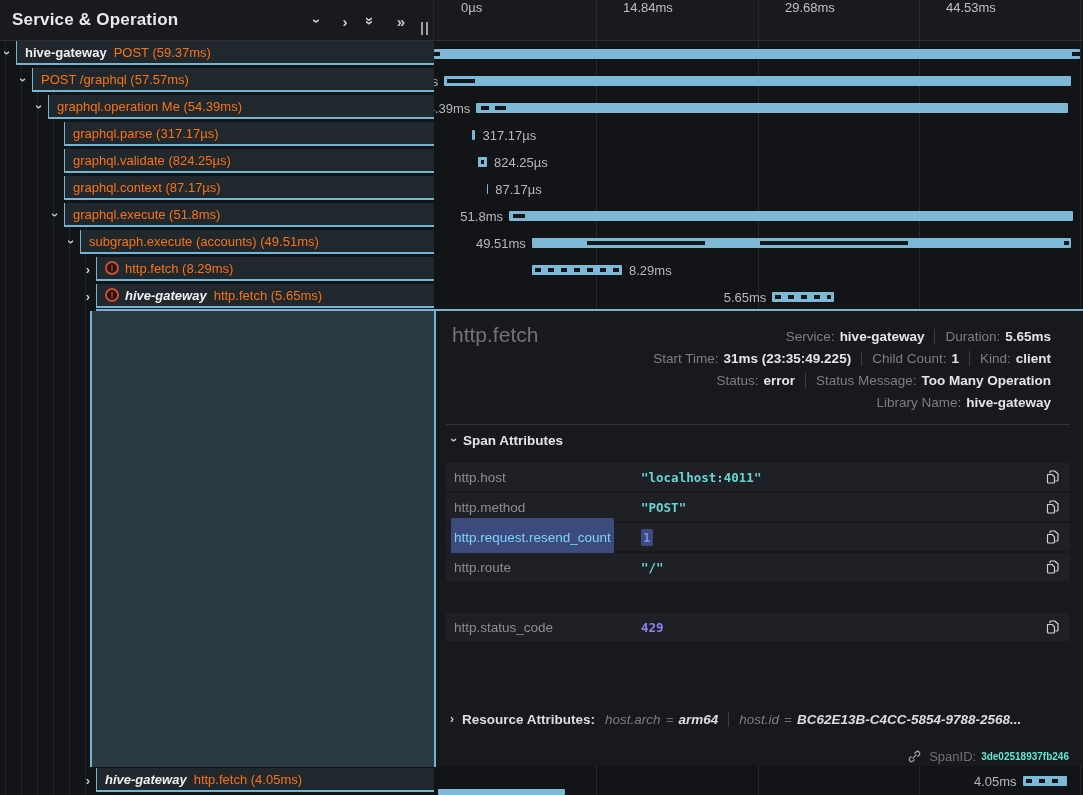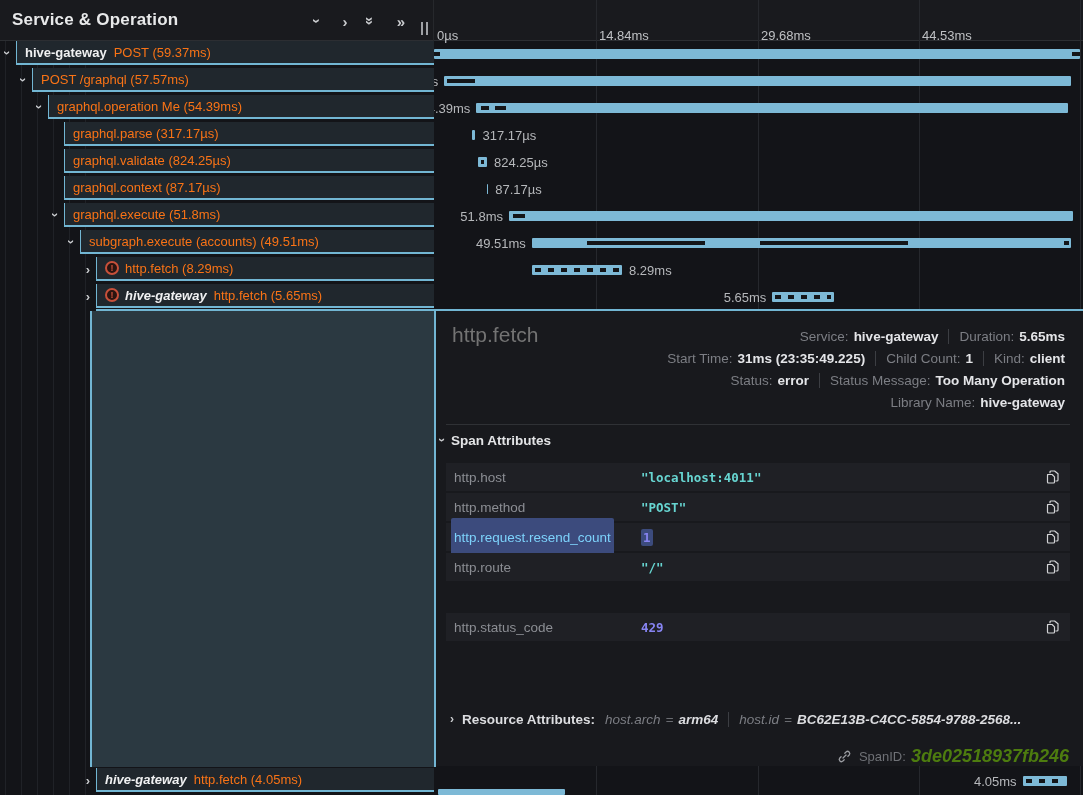--- a/index.html
+++ b/index.html
@@ -9,21 +9,21 @@
   
   #hdr{left:0;top:0;width:1083px;height:41px;background:#191a1e;border-bottom:1px solid #2c2e32;box-sizing:border-box;}
   #hdr-title{left:12px;top:10px;font-size:17px;font-weight:700;color:#e8e9ea;letter-spacing:.2px;}
   .hdr-ic{top:11px;width:20px;height:20px;display:flex;align-items:center;justify-content:center;
           color:#c9cbce;font-size:15px;font-weight:700;cursor:pointer;}
   .rot90{transform:rotate(90deg);}
   #resize-handle{left:421px;top:22px;width:12px;height:13px;display:flex;gap:3px;cursor:col-resize;}
   #resize-handle i{width:2px;height:13px;background:#9fa1a5;display:block;}
   #hdr-divider{left:433px;top:0;width:1px;height:41px;background:#26282c;}
   
-  .tick{top:28px;font-size:13px;color:#bec0c3;white-space:nowrap;}
+  .tick{top:0;font-size:13px;color:#bec0c3;white-space:nowrap;margin-left:24px;}
   .gridline{top:0;width:1px;height:795px;background:#26282d;z-index:0;}
   .guide{top:41px;width:1px;height:754px;background:#202227;z-index:0;}
   
   .trow{left:0;width:434px;height:27px;z-index:2;}
   .tbox{position:absolute;top:0;bottom:3px;right:0;background:#20272d;
         border-bottom:2px solid #72b6d3;border-left:1px solid #72b6d3;box-sizing:border-box;
         display:flex;align-items:center;padding-left:8px;white-space:nowrap;overflow:hidden;}
   .chev{position:absolute;width:14px;height:22px;top:1px;display:flex;align-items:center;justify-content:center;
         color:#c9cbce;font-size:13px;font-weight:700;cursor:pointer;z-index:3;}
   .tlabel{font-size:13px;color:#f97316;}
@@ -39,47 +39,47 @@
   .dashes{position:absolute;top:3px;left:3px;right:3px;height:4px;
           background:repeating-linear-gradient(90deg,#141619 0 6px,rgba(0,0,0,0) 6px 13px);}
   .durlab{position:absolute;height:27px;line-height:27px;font-size:13px;color:#b6b8bb;white-space:nowrap;z-index:2;}
   
   #sel-border{left:96px;top:309px;width:987px;height:2px;background:#72b6d3;z-index:4;}
   #hl-block{left:90px;top:311px;width:346px;height:456px;background:#2b3941;
             border-left:2px solid #72b6d3;border-right:2px solid #72b6d3;box-sizing:border-box;z-index:2;}
   
   #panel{left:436px;top:311px;width:647px;height:455px;background:#18191d;z-index:3;}
   #panel-title{left:16px;top:12px;font-size:21px;color:#737373;}
-  #meta{right:18px;top:14px;display:flex;flex-direction:column;align-items:flex-end;}
+  #meta{right:32px;top:14px;display:flex;flex-direction:column;align-items:flex-end;}
   .meta-line{height:22px;display:flex;align-items:center;justify-content:flex-end;}
   .mlabel{font-size:13.5px;color:#7c7e84;margin-right:5px;white-space:pre;}
   .mvalue{font-size:13.5px;font-weight:700;color:#e4e5e8;white-space:pre;}
   .mdiv{width:1px;height:15px;background:#3c3e43;margin:0 10px;}
   #panel-hr{left:10px;top:113px;width:624px;height:1px;background:#2f3135;}
-  #attrs-hdr{left:4px;top:120px;height:18px;display:flex;align-items:center;cursor:pointer;}
+  #attrs-hdr{left:16px;top:120px;height:18px;display:flex;align-items:center;cursor:pointer;}
   #attrs-hdr .chev2{color:#c9cbce;font-size:12px;font-weight:700;margin-right:7px;}
   #attrs-hdr .txt{font-size:13.5px;font-weight:700;color:#e3e4e6;}
   .attr-band{left:10px;width:624px;height:28px;background:#1f2025;display:flex;align-items:center;}
   .attr-key{position:absolute;left:8px;font-size:13.5px;color:#8c8e94;}
   .attr-key .selbg{background:#3c4b7d;color:#7dd3fc;padding:12px 3px;border-radius:2px;margin:-2px -3px;}
   .attr-val{position:absolute;left:195px;font-family:"DejaVu Sans Mono", monospace;font-size:12.5px;font-weight:700;}
   .v-str{color:#67d5d1;}
   .v-num{color:#8784f2;}
   .v-sel{background:#3c4b7d;padding:1px 2px;border-radius:2px;}
   .copy-btn{position:absolute;right:9px;top:5px;width:18px;height:18px;display:flex;align-items:center;
             justify-content:center;cursor:pointer;}
   #res-line{left:14px;top:398px;height:20px;display:flex;align-items:center;white-space:nowrap;}
   #res-line .chev2{color:#c9cbce;font-size:12px;font-weight:700;margin-right:8px;cursor:pointer;}
   #res-line .rlabel{font-size:13.5px;font-weight:700;color:#dcdde0;margin-right:10px;}
   .rkey{font-size:13.5px;color:#7c7e84;}
   .req{font-size:13.5px;color:#6b6d72;margin:0 5px;}
   .rval{font-size:13.5px;font-weight:700;color:#dcdde0;}
   #spanid-line{right:14px;top:436px;height:18px;display:flex;align-items:center;}
   #spanid-line .slabel{font-size:13px;color:#6f7176;margin:0 5px 0 7px;}
-  #spanid-line .sval{font-size:18px;font-weight:700;color:#4d7c0f;font-style:italic;}
+  #spanid-line .sval{font-size:10px;font-weight:700;color:#5eead4;}
   
   #next-bar-sliver{left:438px;top:789px;height:6px;background:#7db9d6;z-index:2;border-radius:1px;}
 </style>
 </head>
 <body>
 
 <div id="app">
 
   <div class="abs" id="hdr">
     <div class="abs" id="hdr-title">Service &amp; Operation</div>

